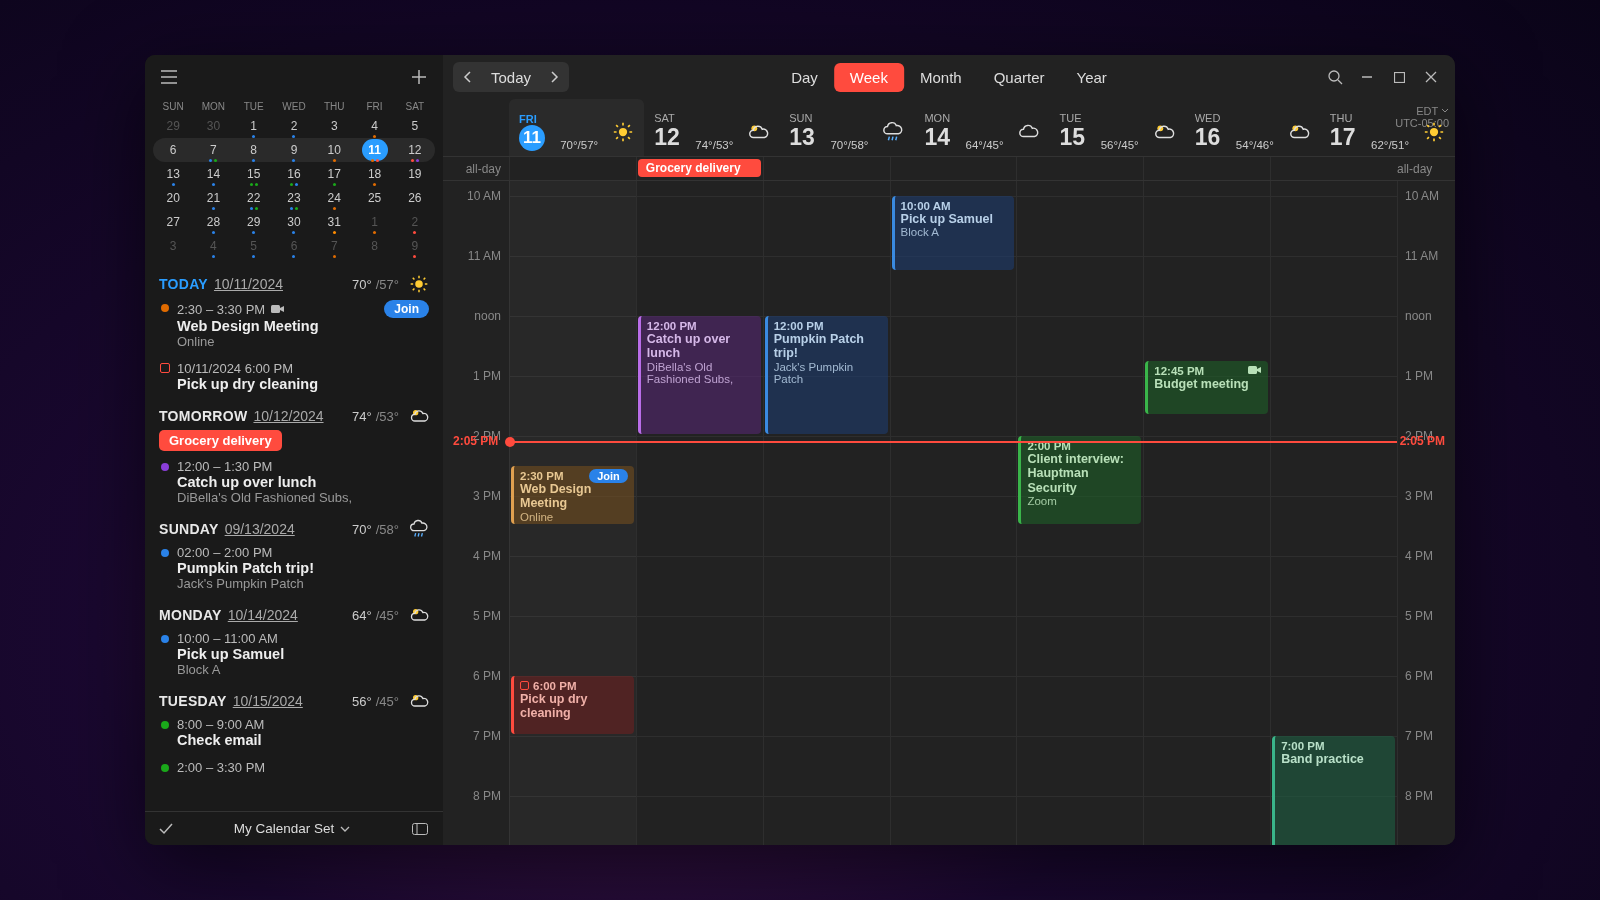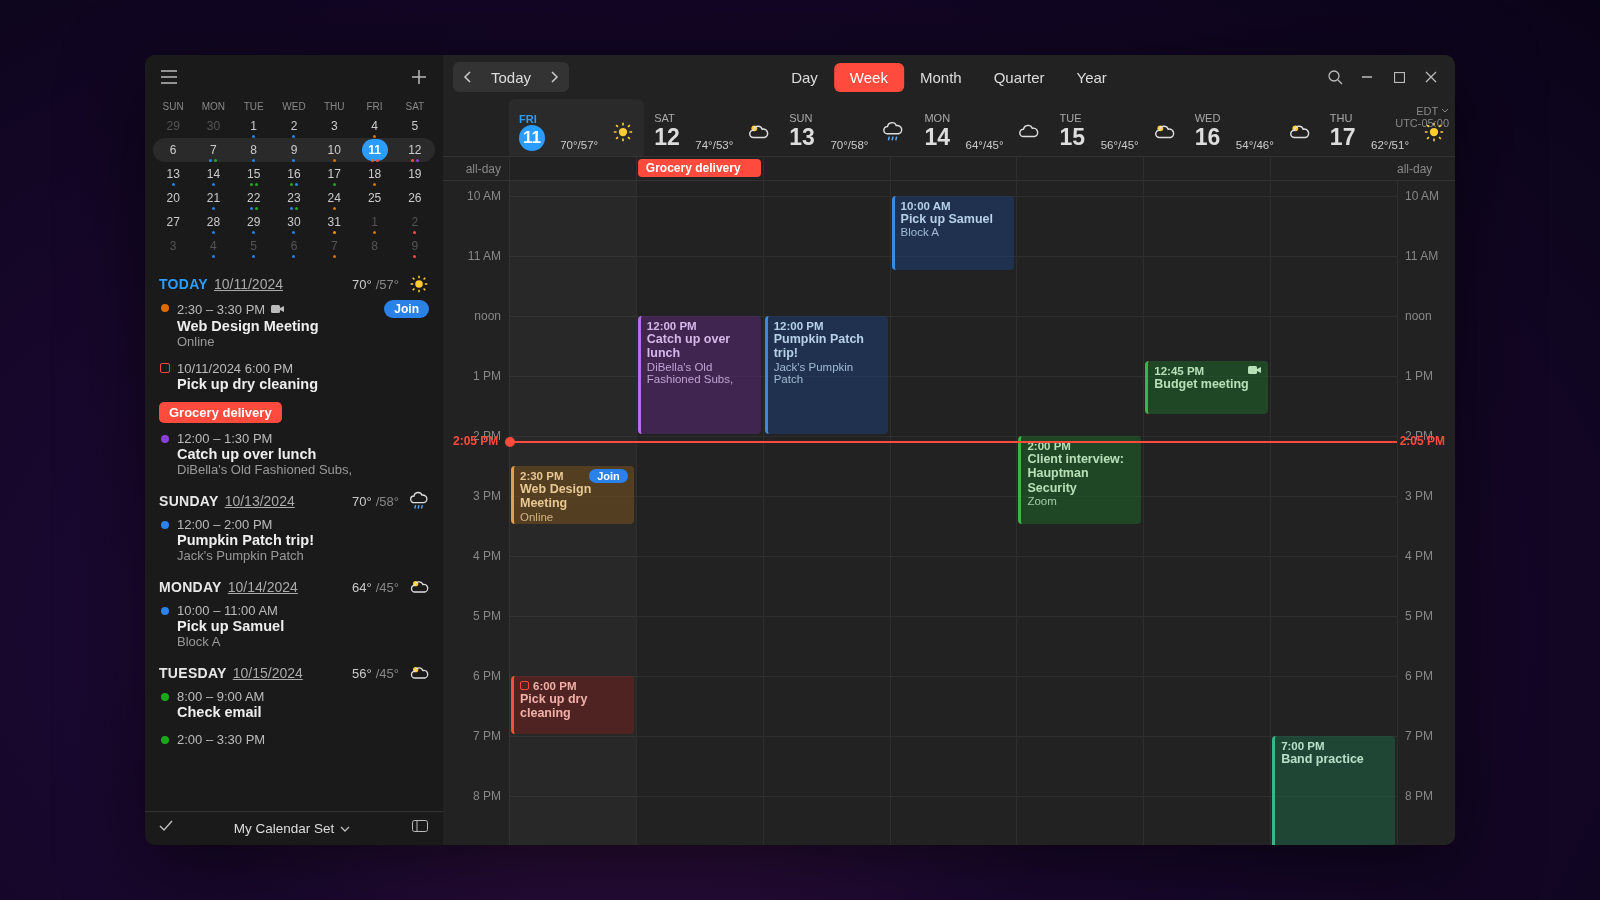--- a/index.html
+++ b/index.html
@@ -59,21 +59,21 @@
   .ag-item { padding:4px 14px 8px 32px; position:relative; }
   .ag-time { font-size:13px; color:#bbb; display:flex; align-items:center; gap:6px; }
   .ag-title { font-size:14.5px; font-weight:600; color:#eee; }
   .ag-sub { font-size:13px; color:#999; }
   .ag-dot { position:absolute; left:16px; top:8px; width:8px; height:8px; border-radius:50%; }
   .ag-box { position:absolute; left:15px; top:6px; width:10px; height:10px; border-radius:2px; border:1.5px solid #ff4b3e; }
   .ag-pill { display:inline-block; background:#ff4b3e; color:#fff; font-size:13px; font-weight:600; padding:3px 10px; border-radius:5px; margin:2px 0 4px 14px; }
   .join-badge { background:#2a82e8; color:#fff; font-size:12px; font-weight:600; padding:2px 10px; border-radius:10px; margin-left:auto; }
   .ag-row1 { display:flex; align-items:center; gap:6px; }
 
-  .calset { height:34px; border-top:1px solid #333; display:flex; padding:0 12px; gap:10px; font-size:13.5px; }
+  .calset { height:34px; border-top:1px solid #333; display:flex; align-items:center; padding:0 12px; gap:10px; font-size:13.5px; }
   .calset-label { margin:0 auto; display:flex; align-items:center; gap:6px; color:#ddd; }
 
   
   .day-strip { height:58px; display:flex; border-bottom:1px solid #333; padding-left:66px; position:relative; }
   .day-col { flex:1; padding:8px 10px 0; display:flex; align-items:center; gap:8px; position:relative; }
   .day-col.first { border-radius:6px 6px 0 0; }
   .day-lbl { font-size:11px; color:#aaa; }
   .day-num { font-size:23px; font-weight:600; color:#ddd; }
   .day-badge { width:26px; height:26px; border-radius:50%; background:#2a9dff; display:flex; align-items:center; justify-content:center; font-size:17px; font-weight:700; color:#fff; }
   .day-temp { margin-left:auto; font-size:11.5px; color:#ccc;margin-top:26px; }
@@ -298,44 +298,53 @@
             <span class="join-badge">Join</span>
           </div>
           <div class="ag-title">Web Design Meeting</div>
           <div class="ag-sub">Online</div>
         </div><div class="ag-item">
           <span class="ag-box"></span>
           <div class="ag-row1">
             <span class="ag-time">10/11/2024 6:00 PM</span>
           </div>
           <div class="ag-title">Pick up dry cleaning</div>
+        </div><div class="ag-day-hdr">
+          <span class="ag-day-name" style="color:#e8e8e8">TOMORROW</span>
+          <span class="ag-day-date">10/12/2024</span>
+          <span class="ag-weather">74°<span style="color:#888">/53°</span><span class="wicon" style="width:20px;height:20px">
+              <svg viewBox="0 0 24 24">
+                <circle cx="8" cy="8" r="3.2" fill="#ffcc33"></circle>
+                <path d="M7 18a4 4 0 010-8 5 5 0 019.6-1A4 4 0 0119 18z" fill="none" stroke="#dedede" stroke-width="1.6"></path>
+              </svg>
+            </span></span>
         </div><div class="ag-pill">Grocery delivery</div><div class="ag-item">
           <span class="ag-dot" style="background:#8a3ed8"></span>
           <div class="ag-row1">
             <span class="ag-time">12:00 – 1:30 PM</span>
           </div>
           <div class="ag-title">Catch up over lunch</div>
           <div class="ag-sub">DiBella's Old Fashioned Subs,</div>
         </div><div class="ag-day-hdr">
           <span class="ag-day-name" style="color:#e8e8e8">SUNDAY</span>
-          <span class="ag-day-date">10/13/2024</span>
+          <span class="ag-day-date">09/13/2024</span>
           <span class="ag-weather">70°<span style="color:#888">/58°</span><span class="wicon" style="width:20px;height:20px">
               <svg viewBox="0 0 24 24">
                 <path d="M6 14a4 4 0 010-8 5 5 0 019.6-1A4 4 0 0118 14z" fill="none" stroke="#dedede" stroke-width="1.6"></path>
                 <g stroke="#5ab0ff" stroke-width="1.6">
                   <line x1="8" y1="17" x2="7" y2="21"></line>
                   <line x1="12" y1="17" x2="11" y2="21"></line>
                   <line x1="16" y1="17" x2="15" y2="21"></line>
                 </g>
               </svg>
             </span></span>
         </div><div class="ag-item">
           <span class="ag-dot" style="background:#2a82e8"></span>
           <div class="ag-row1">
-            <span class="ag-time">12:00 – 2:00 PM</span>
+            <span class="ag-time">02:00 – 2:00 PM</span>
           </div>
           <div class="ag-title">Pumpkin Patch trip!</div>
           <div class="ag-sub">Jack's Pumpkin Patch</div>
         </div><div class="ag-day-hdr">
           <span class="ag-day-name" style="color:#e8e8e8">MONDAY</span>
           <span class="ag-day-date">10/14/2024</span>
           <span class="ag-weather">64°<span style="color:#888">/45°</span><span class="wicon" style="width:20px;height:20px">
               <svg viewBox="0 0 24 24">
                 <circle cx="8" cy="8" r="3.2" fill="#ffcc33"></circle>
                 <path d="M7 18a4 4 0 010-8 5 5 0 019.6-1A4 4 0 0119 18z" fill="none" stroke="#dedede" stroke-width="1.6"></path>

